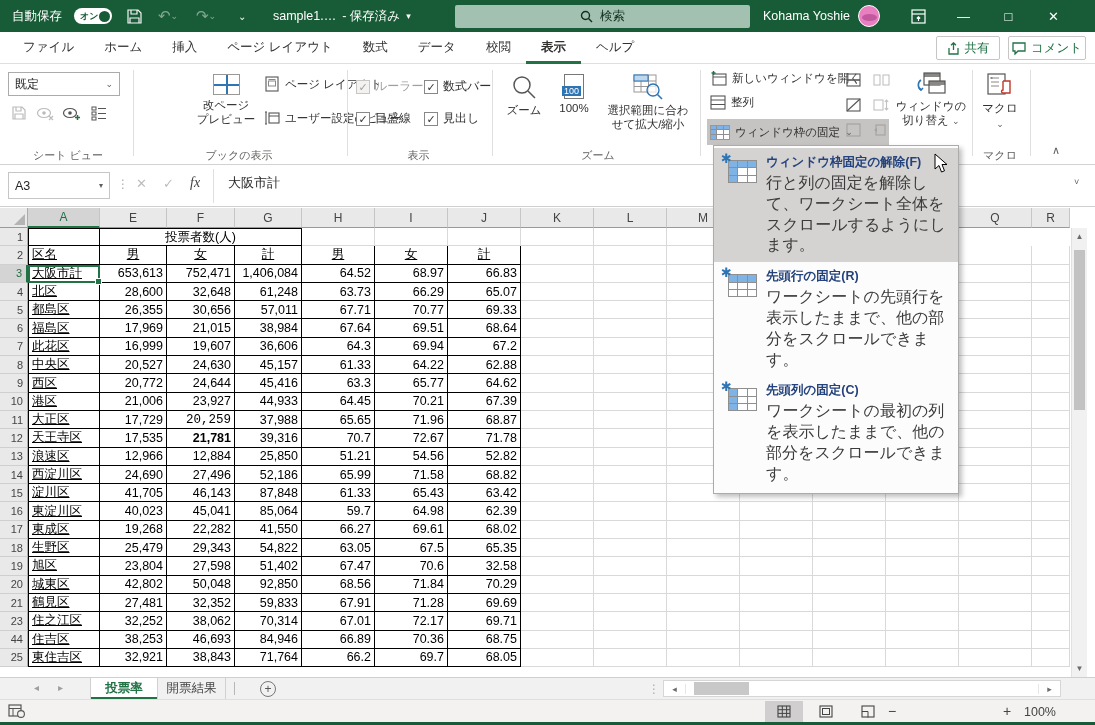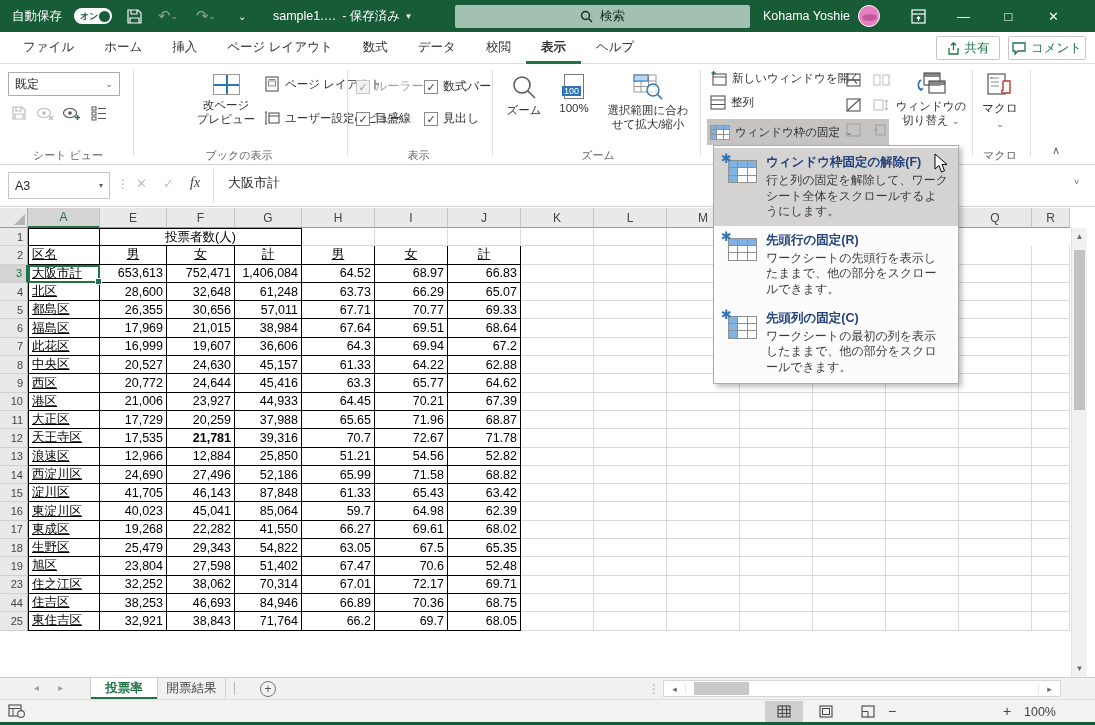--- a/index.html
+++ b/index.html
@@ -72,21 +72,21 @@
 .sarr{position:absolute;left:0;width:15px;height:17px;display:flex;align-items:center;justify-content:center;font-size:8px;color:#6B6B6B}
 
 #fmenu{position:absolute;left:713px;top:145px;width:246px;background:#FCFCFC;border:1px solid #ABABAB;box-shadow:3px 3px 5px rgba(0,0,0,.25);z-index:60;padding:2px 0}
 .mitem{display:flex;gap:9px;padding:6px 4px 6px 8px;align-items:flex-start}
 .mitem.hl{background:#D5D3D1}
 .fgrid{position:relative;width:29px;height:23px;margin:6px 0 0 6px;display:grid;grid-template-columns:repeat(3,1fr);grid-template-rows:repeat(3,1fr);gap:1px;background:#8F8F8F;border:1px solid #8F8F8F;flex:none}
 .fgrid i{background:#fff}
 .fgrid i.b{background:#7FB2E5}
 .ast{position:absolute;left:-8px;top:-10px;color:#2E75B6;font-size:13px;font-weight:bold}
 .mtitle{font-weight:bold;color:#24427C;font-size:12.5px;margin-bottom:2px}
-.mdesc{font-size:12px;color:#3B3B3B;line-height:1.3;width:182px}
+.mdesc{font-size:16px;color:#3B3B3B;line-height:1.3;width:182px}
 
 #sheettabs{position:absolute;left:0;top:677px;width:1095px;height:22px;background:#F1F1F1;border-top:1px solid #CFCFCF}
 .stab{position:absolute;top:0;height:21px;display:flex;align-items:center;justify-content:center;font-size:12.5px;color:#444;border-right:1px solid #D1D1D1}
 .stab.active{background:#fff;color:#217346;font-weight:bold;border-left:1px solid #D1D1D1;box-shadow:inset 0 -2px 0 #217346}
 .navarr{position:absolute;top:4px;font-size:10px;color:#9F9F9F}
 #hscroll{position:absolute;left:663px;top:2px;width:398px;height:17px;background:#fff;border:1px solid #D6D6D6;display:flex;align-items:center}
 #hthumb{position:absolute;left:30px;top:1px;width:55px;height:13px;background:#C8C8C8}
 
 #statusbar{position:absolute;left:0;top:699px;width:1095px;height:23px;background:#F3F2F1;border-top:1px solid #E1DFDD}
 .viewbtn{position:absolute;top:1px;width:38px;height:21px;display:flex;align-items:center;justify-content:center}
@@ -562,21 +562,21 @@
         <div class="gc" style="width: 73px;"></div>
         <div class="gc" style="width: 73px;"></div>
         <div class="gc" style="width: 73px;"></div>
         <div class="gc" style="width: 73px;"></div>
         <div class="gc" style="width: 38px;"></div>
       </div>
       <div class="srow">
         <div class="rh">11</div>
         <div class="tc bl nm" style="width: 72px;">大正区</div>
         <div class="tc num" style="width: 67px;">17,729</div>
-        <div class="tc num" style="width: 68px;">20,259</div>
+        <div class="tc num" style="width: 68px; font-family: Liberation Mono, monospace;">20,259</div>
         <div class="tc num" style="width: 67px;">37,988</div>
         <div class="tc num" style="width: 73px;">65.65</div>
         <div class="tc num" style="width: 73px;">71.96</div>
         <div class="tc num" style="width: 73px;">68.87</div>
         <div class="gc" style="width: 73px;"></div>
         <div class="gc" style="width: 73px;"></div>
         <div class="gc" style="width: 73px;"></div>
         <div class="gc" style="width: 73px;"></div>
         <div class="gc" style="width: 73px;"></div>
         <div class="gc" style="width: 73px;"></div>
@@ -710,21 +710,57 @@
         <div class="gc" style="width: 38px;"></div>
       </div>
       <div class="srow">
         <div class="rh">19</div>
         <div class="tc bl nm" style="width: 72px;">旭区</div>
         <div class="tc num" style="width: 67px;">23,804</div>
         <div class="tc num" style="width: 68px;">27,598</div>
         <div class="tc num" style="width: 67px;">51,402</div>
         <div class="tc num" style="width: 73px;">67.47</div>
         <div class="tc num" style="width: 73px;">70.6</div>
-        <div class="tc num" style="width: 73px;">52.48</div>
+        <div class="tc num" style="width: 73px;">32.58</div>
+        <div class="gc" style="width: 73px;"></div>
+        <div class="gc" style="width: 73px;"></div>
+        <div class="gc" style="width: 73px;"></div>
+        <div class="gc" style="width: 73px;"></div>
+        <div class="gc" style="width: 73px;"></div>
+        <div class="gc" style="width: 73px;"></div>
+        <div class="gc" style="width: 73px;"></div>
+        <div class="gc" style="width: 38px;"></div>
+      </div>
+      <div class="srow">
+        <div class="rh">20</div>
+        <div class="tc bl nm" style="width: 72px;">城東区</div>
+        <div class="tc num" style="width: 67px;">42,802</div>
+        <div class="tc num" style="width: 68px;">50,048</div>
+        <div class="tc num" style="width: 67px;">92,850</div>
+        <div class="tc num" style="width: 73px;">68.56</div>
+        <div class="tc num" style="width: 73px;">71.84</div>
+        <div class="tc num" style="width: 73px;">70.29</div>
+        <div class="gc" style="width: 73px;"></div>
+        <div class="gc" style="width: 73px;"></div>
+        <div class="gc" style="width: 73px;"></div>
+        <div class="gc" style="width: 73px;"></div>
+        <div class="gc" style="width: 73px;"></div>
+        <div class="gc" style="width: 73px;"></div>
+        <div class="gc" style="width: 73px;"></div>
+        <div class="gc" style="width: 38px;"></div>
+      </div>
+      <div class="srow">
+        <div class="rh">21</div>
+        <div class="tc bl nm" style="width: 72px;">鶴見区</div>
+        <div class="tc num" style="width: 67px;">27,481</div>
+        <div class="tc num" style="width: 68px;">32,352</div>
+        <div class="tc num" style="width: 67px;">59,833</div>
+        <div class="tc num" style="width: 73px;">67.91</div>
+        <div class="tc num" style="width: 73px;">71.28</div>
+        <div class="tc num" style="width: 73px;">69.69</div>
         <div class="gc" style="width: 73px;"></div>
         <div class="gc" style="width: 73px;"></div>
         <div class="gc" style="width: 73px;"></div>
         <div class="gc" style="width: 73px;"></div>
         <div class="gc" style="width: 73px;"></div>
         <div class="gc" style="width: 73px;"></div>
         <div class="gc" style="width: 73px;"></div>
         <div class="gc" style="width: 38px;"></div>
       </div>
       <div class="srow">

